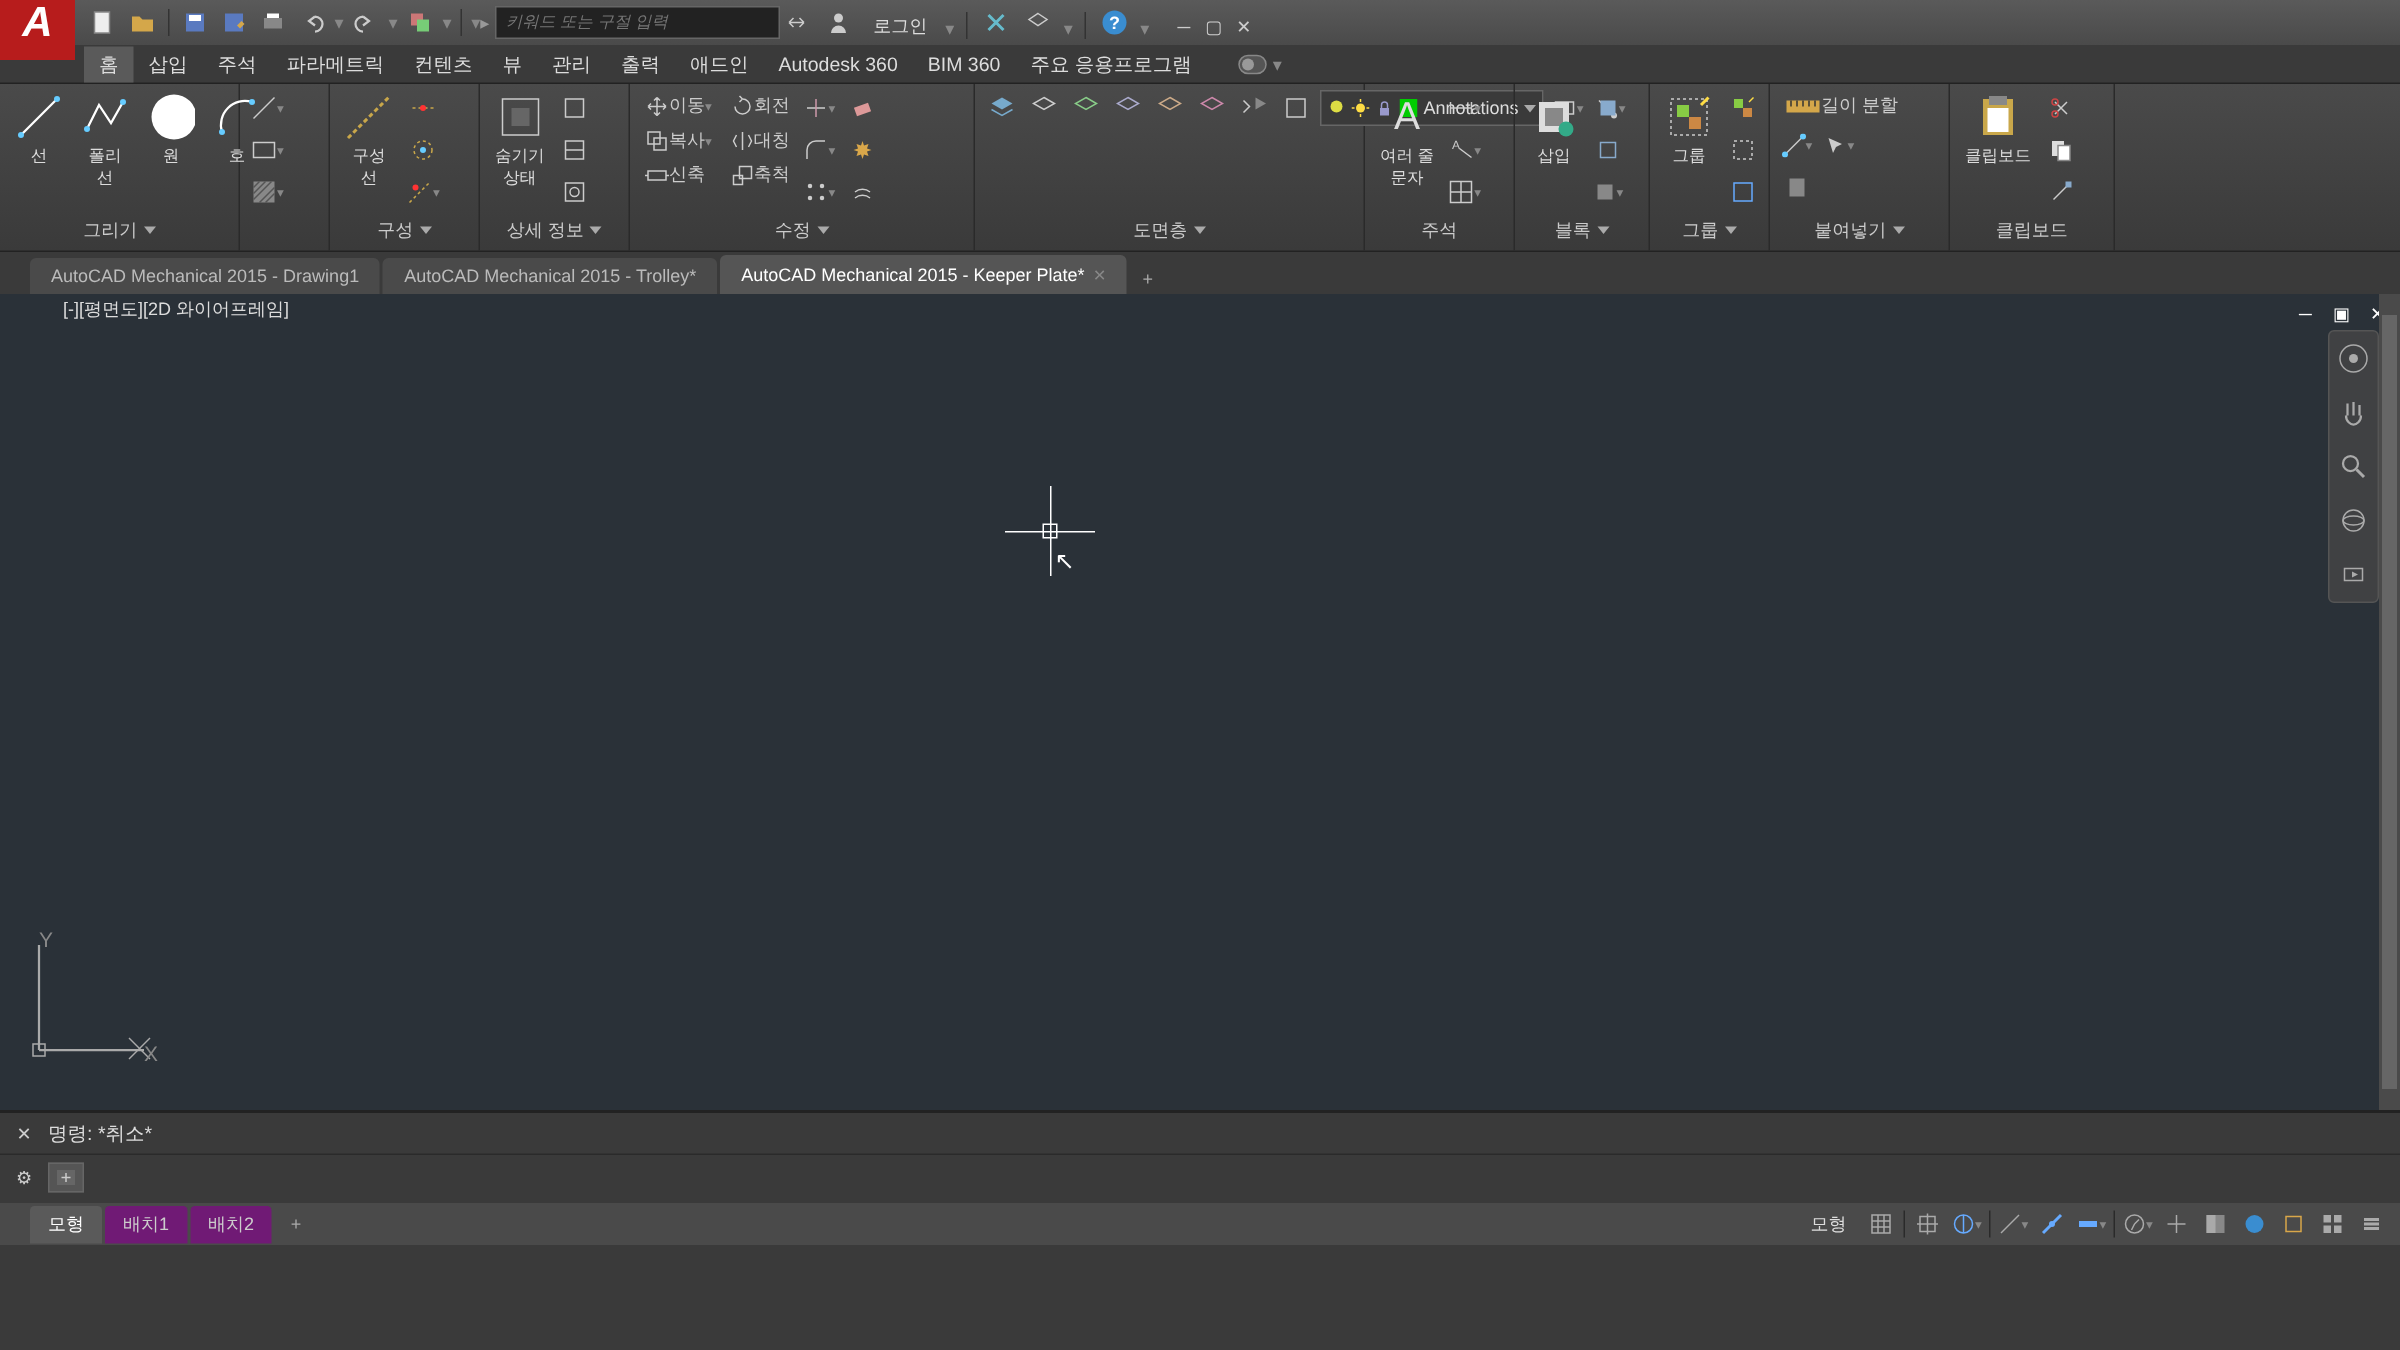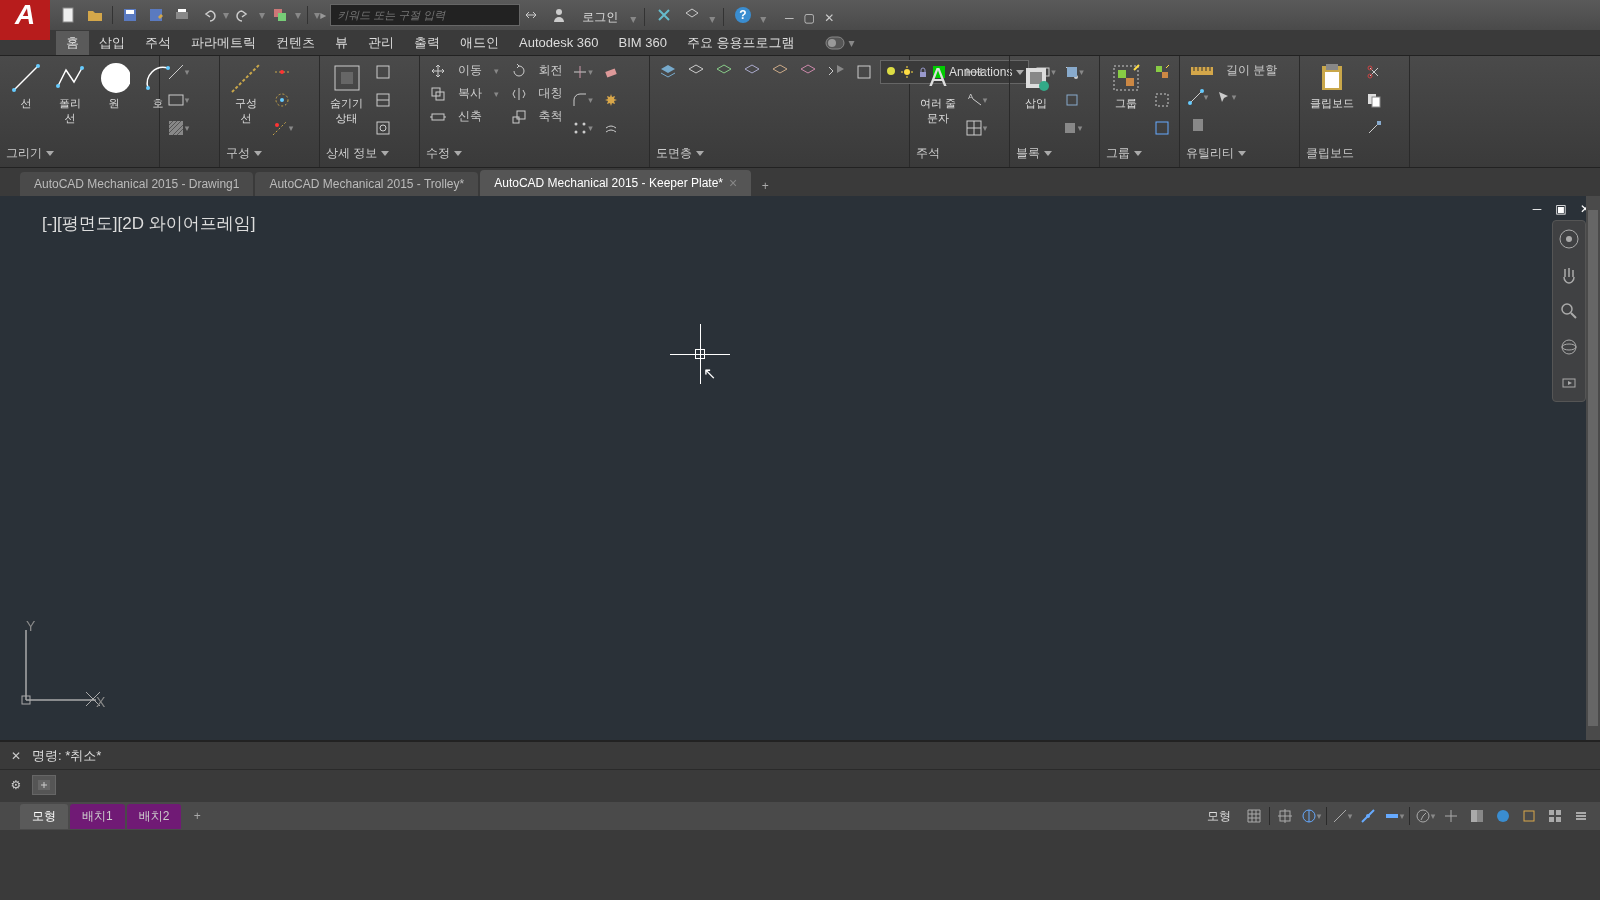--- a/index.html
+++ b/index.html
@@ -25,41 +25,41 @@
 
 .menubar { height: 26px; background: #3a3a3a; display: flex; align-items: center; padding-left: 56px; border-bottom: 1px solid #222; }
 .menu-item { padding: 3px 10px; color: #ddd; cursor: pointer; font-size: 13px; }
 .menu-item.active { background: #5a5a5a; }
 .panel-toggle { margin-left: 20px; display: flex; align-items: center; gap: 4px; }
 
 
 .ribbon { height: 112px; background: linear-gradient(#4a4a4a, #3a3a3a); display: flex; border-bottom: 1px solid #222; }
 .ribbon-panel { border-right: 1px solid #2a2a2a; padding: 4px 6px; display: flex; flex-direction: column; }
 .panel-content { flex: 1; display: flex; align-items: flex-start; gap: 4px; }
-.panel-title { height: 20px; text-align: center; color: #ccc; font-size: 12px; display: flex; align-items: center; justify-content: flex-start; gap: 4px; }
+.panel-title { height: 20px; text-align: center; color: #ccc; font-size: 12px; display: flex; align-items: center; justify-content: center; gap: 4px; }
 .big-btn { display: flex; flex-direction: column; align-items: center; gap: 2px; cursor: pointer; padding: 2px 4px; }
 .big-btn-icon { width: 32px; height: 32px; display: flex; align-items: center; justify-content: center; }
 .big-btn-label { font-size: 11px; color: #ddd; text-align: center; }
 .col-btns { display: flex; flex-direction: column; gap: 4px; }
 .small-btn { width: 24px; height: 24px; display: flex; align-items: center; justify-content: center; cursor: pointer; border-radius: 2px; }
-.label-btn { display: flex; align-items: center; gap: 12px; padding: 2px 4px; cursor: pointer; font-size: 12px; }
+.label-btn { display: flex; align-items: center; gap: 0; padding: 2px 4px; cursor: pointer; font-size: 12px; }
 .layer-combo { width: 180px; height: 24px; background: #3a3a3a; border: 1px solid #666; display: flex; align-items: center; padding: 0 4px; gap: 4px; }
 .layer-combo-text { flex: 1; color: #ddd; }
 .drop-arrow { width: 0; height: 0; border-left: 4px solid transparent; border-right: 4px solid transparent; border-top: 5px solid #aaa; }
 
 
 .drawing-tabs { height: 28px; background: #3a3a3a; display: flex; align-items: flex-end; padding-left: 20px; gap: 2px; }
 .draw-tab { padding: 5px 14px; background: #4a4a4a; color: #bbb; cursor: pointer; border-top-left-radius: 4px; border-top-right-radius: 4px; font-size: 12px; display: flex; align-items: center; gap: 6px; }
 .draw-tab.active { background: #555; color: #fff; }
 .tab-close { color: #888; font-size: 14px; }
 .tab-add { width: 24px; height: 20px; display: flex; align-items: center; justify-content: center; color: #aaa; cursor: pointer; }
 
 
 .viewport-area { position: relative; height: 544px; background: #2a3138; }
-.viewport-label { position: absolute; top: 16px; left: 6px; color: #ddd; font-size: 17px; padding-left: 36px; }
+.viewport-label { position: absolute; top: 2px; left: 6px; color: #ddd; font-size: 12px; padding-left: 36px; }
 .viewport-header { position: absolute; top: 6px; right: 6px; display: flex; gap: 6px; }
 .vp-btn { width: 18px; height: 14px; display: flex; align-items: center; justify-content: center; cursor: pointer; color: #fff; }
 
 .crosshair { position: absolute; left: 700px; top: 158px; }
 .ch-h { position: absolute; width: 60px; height: 1px; background: #fff; top: 0; left: -30px; }
 .ch-v { position: absolute; width: 1px; height: 60px; background: #fff; top: -30px; left: 0; }
 .ch-box { position: absolute; width: 10px; height: 10px; border: 1px solid #fff; top: -5px; left: -5px; }
 .cursor-arrow { position: absolute; left: 703px; top: 168px; color: #fff; font-size: 16px; }
 
 .ucs-icon { position: absolute; bottom: 30px; left: 16px; }
@@ -710,21 +710,21 @@
       </div>
       <div style="display:flex;gap:4px">
         <div class="small-btn">
             <svg width="16" height="16">
               <rect x="3" y="2" width="10" height="12" fill="#888"></rect>
             </svg>
           </div>
       </div>
     </div>
     <div class="panel-title">
-        <span>유틸리티</span>
+        <span>붙여넣기</span>
         <span class="drop-arrow"></span>
       </div>
   </div>
 
   <div class="ribbon-panel" style="width:110px">
     <div class="panel-content">
       <div class="big-btn">
         <div class="big-btn-icon">
             <svg width="32" height="32">
               <rect x="6" y="4" width="20" height="24" fill="#c9a74a"></rect>

